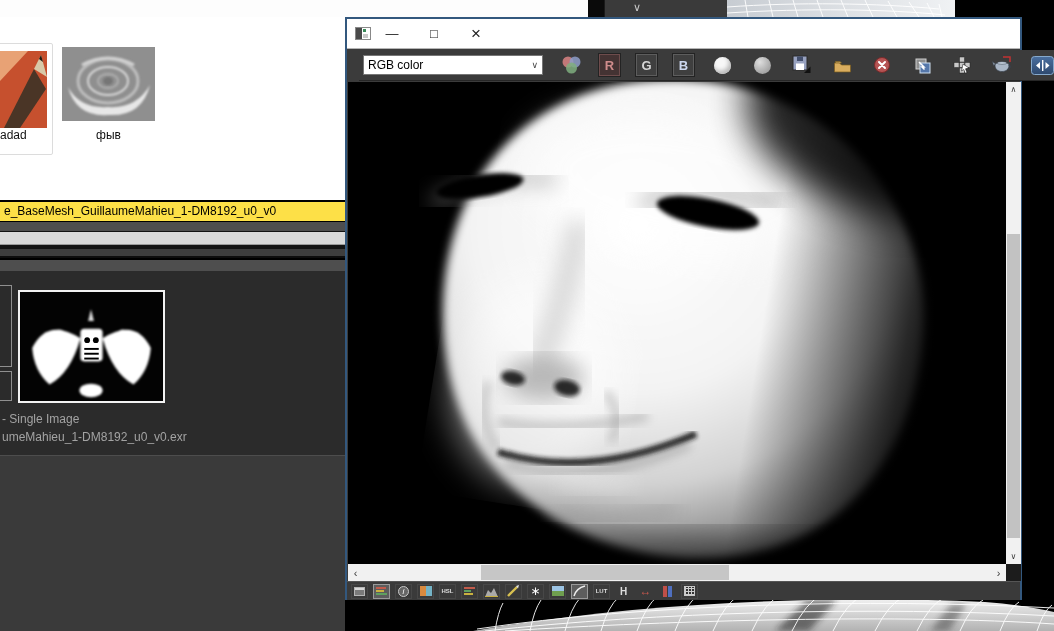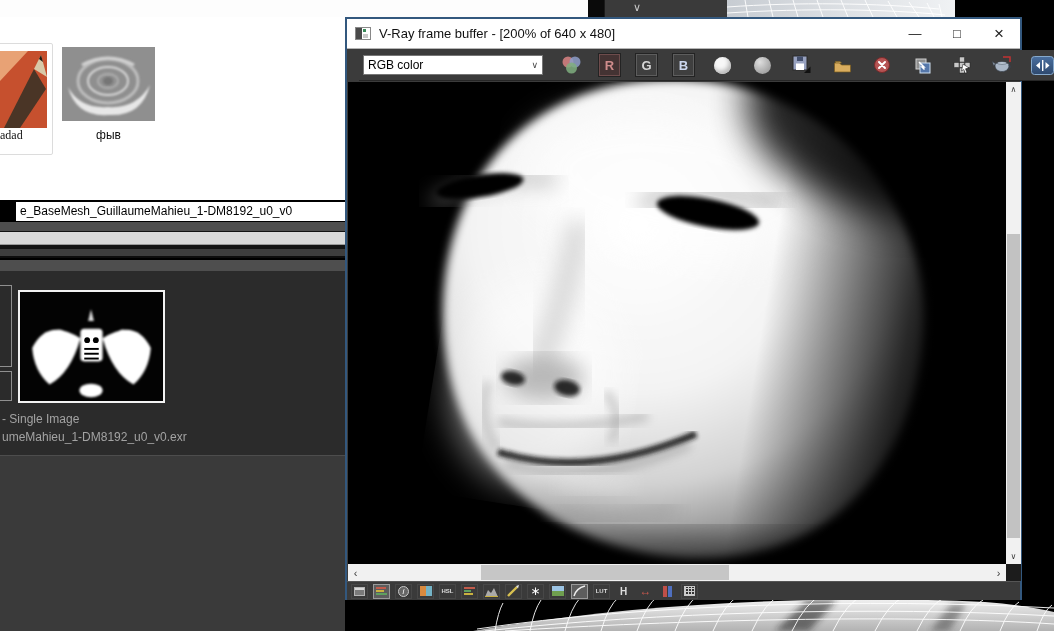--- a/index.html
+++ b/index.html
@@ -16,23 +16,23 @@
   .ts-black { left:588px; top:0; width:16px; height:17px; background:#0a0a0a; }
   .ts-dd { left:604px; top:0; width:123px; height:17px; background:#3a3a3a;
            border-left:1px solid #1a1a1a; color:#c9c9c9; font-size:11px; }
   .ts-dd span { position:absolute; left:28px; top:1px; }
   .ts-vp { left:727px; top:0; width:228px; height:17px; }
 
   
   .file-panel { left:0; top:17px; width:345px; height:183px; background:#ffffff; }
   .thumb-card { position:absolute; border:1px solid #dcdcdc; border-radius:2px; background:#fff; }
   .thumb-label { position:absolute; font-size:12px; color:#111; }
-  .field-row { left:0; top:200px; width:345px; height:22px; background:#ffffff;
+  .field-row { left:0; top:200px; width:345px; height:22px; background:#fde047;
     border-top:2px solid #000; border-bottom:1px solid #000; font-size:12px;
-    line-height:19px; padding-left:4px; color:#000; white-space:nowrap; overflow:hidden;margin-left:16px; }
+    line-height:19px; padding-left:4px; color:#000; white-space:nowrap; overflow:hidden; }
   .bar1 { left:0; top:222px; width:345px; height:10px; background:#4e4e4e; border-bottom:1px solid #121212; }
   .bar2 { left:0; top:232px; width:345px; height:13px; background:#d9d9d9; border-bottom:1px solid #9a9a9a; }
   .bar3 { left:0; top:245px; width:345px; height:4px;  background:#141414; }
   .bar4 { left:0; top:249px; width:345px; height:9px;  background:#3e3e3e; border-bottom:2px solid #0e0e0e; }
   .bar5 { left:0; top:260px; width:345px; height:11px; background:#4e4e4e; }
   .doc-panel { left:0; top:271px; width:345px; height:184px; background:#2b2b2b; }
   .stub { position:absolute; border:1px solid #8f8f8f; background:#2b2b2b; }
   .disp-thumb { position:absolute; left:18px; top:19px; width:147px; height:113px;
     border:2px solid #f2f2f2; background:#000; }
   .doc-label { position:absolute; color:#a3a3a3; font-size:12px; white-space:nowrap; }
@@ -134,21 +134,21 @@
     <div class="thumb-card" style="left:-38px; top:26px; width:91px; height:112px;"></div>
     <div class="abs" style="left:0; top:34px; width:47px; height:77px;">
       <svg width="47" height="77" viewBox="0 0 47 77">
         <rect width="47" height="77" fill="#c6502e"></rect>
         <path d="M0 30 L28 0 L0 0 Z" fill="#e8a275"></path>
         <path d="M4 77 L34 18 L46 38 L20 77 Z" fill="#4a3526"></path>
         <path d="M34 18 L41 4 L47 26 Z" fill="#d8c9a8"></path>
         <path d="M39 8 L41 4 L43 11 Z" fill="#23180f"></path>
       </svg>
     </div>
-    <div class="thumb-label" style="left:0; top:111px; width:40px;font-family:Liberation Serif, serif;">adad</div>
+    <div class="thumb-label" style="left:0; top:111px; width:40px;">adad</div>
 
     <div class="abs" style="left:62px; top:30px; width:93px; height:74px;">
       <svg width="93" height="74" viewBox="0 0 93 74">
         <defs>
             <filter id="fb2">
               <feGaussianBlur stdDeviation="1.2"></feGaussianBlur>
             </filter>
           </defs>
         <rect width="93" height="74" fill="#8f8f8f"></rect>
         <path d="M6 40 Q 18 62 46 60 Q 74 62 88 38 Q 80 70 46 68 Q 14 70 6 40 Z" fill="#ececec" filter="url(#fb2)" opacity="0.95"></path>
@@ -247,21 +247,20 @@
 
     <div class="titlebar">
       <span style="margin-left:8px; display:inline-flex;">
         <svg width="16" height="13" viewBox="0 0 16 13">
           <rect x="0.5" y="0.5" width="15" height="12" fill="#ffffff" stroke="#888"></rect>
           <rect x="1" y="1" width="6" height="11" fill="#4a4a4a"></rect>
           <rect x="8" y="2" width="3" height="3" fill="#3a8a5a"></rect>
           <rect x="8" y="7" width="5" height="4" fill="#c8c8c8"></rect>
         </svg>
       </span>
-      <span class="title-text">V-Ray frame buffer - [200% of 640 x 480]</span>
       <span class="winbtn">—</span>
       <span class="winbtn">□</span>
       <span class="winbtn close">×</span>
     </div>
 
     <div class="vfb-toolbar">
       <div class="dd">
         <span>RGB color</span>
         <span class="chev">∨</span>
       </div>

